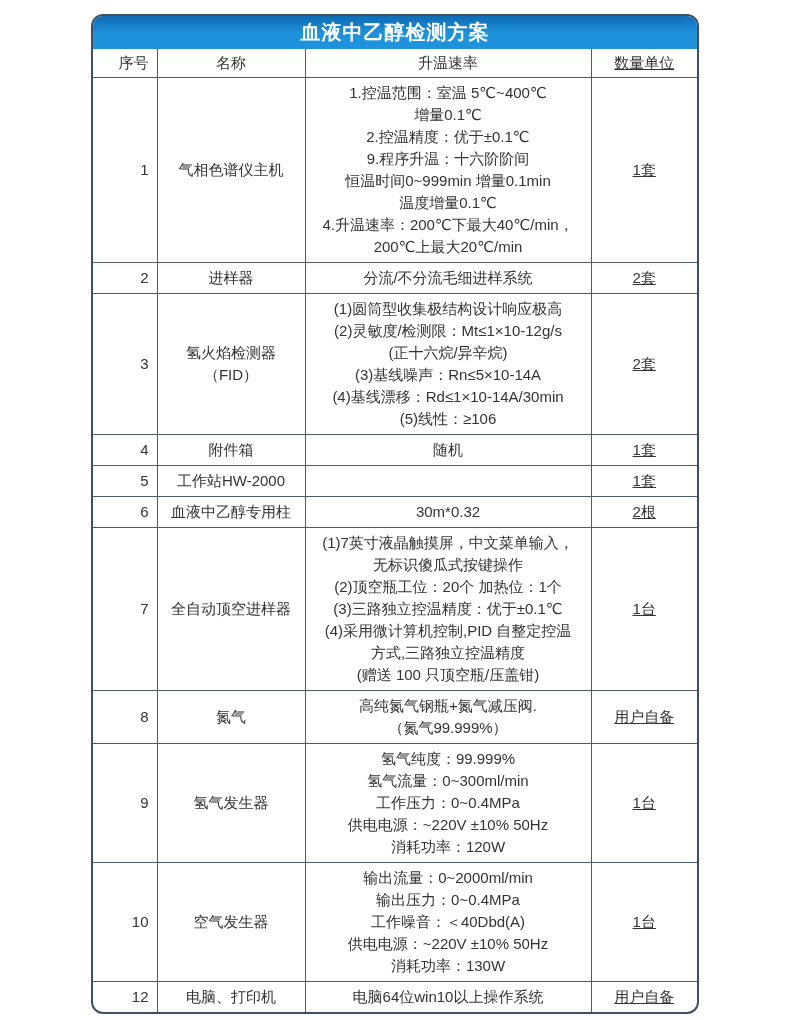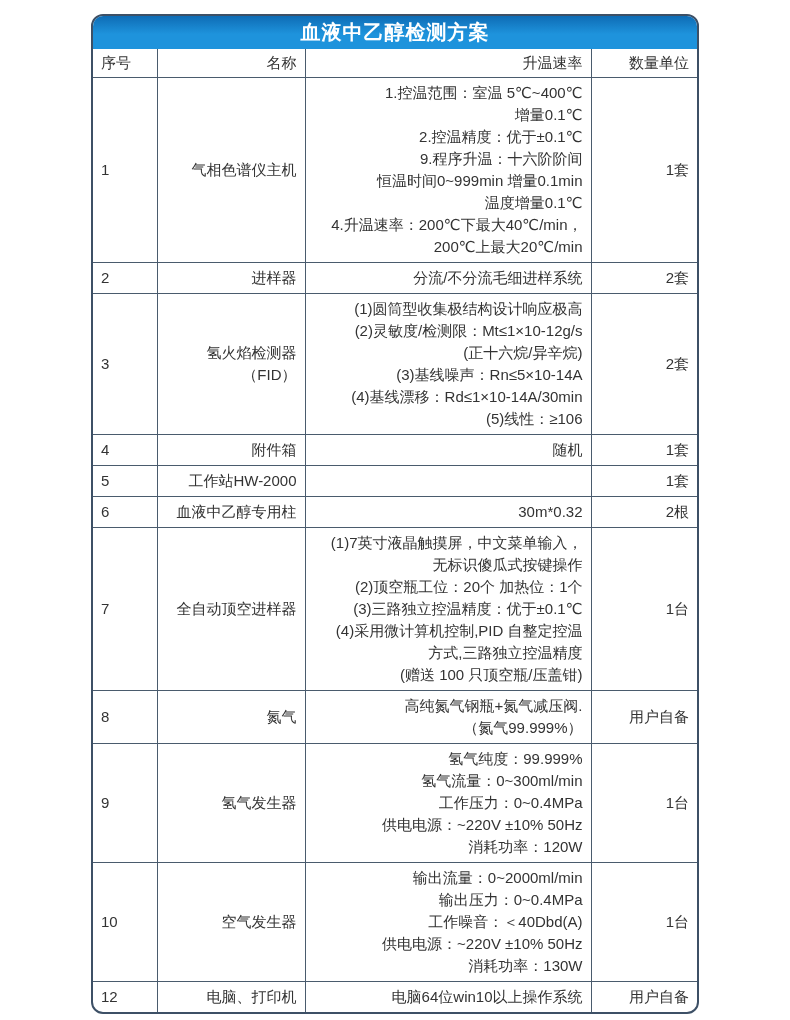--- a/index.html
+++ b/index.html
@@ -36,28 +36,28 @@
   col.c-no   { width: 64px; }
   col.c-name { width: 148px; }
   col.c-spec { width: 286px; }
   col.c-qty  { width: 106px; }
   th, td {
     border: 1px solid #4a5b6d;
     vertical-align: middle;
     padding: 4px 8px;
     line-height: 22px;
     font-weight: normal;
-    text-align: right;
+    text-align: center;
     overflow: hidden;
   }
   th { height: 28px; padding-top: 2px; padding-bottom: 2px; }
-  th:first-child, td.cell-no { text-align: left; }
+  th:first-child, td.cell-no { text-align: right; }
   
   th:first-child, td:first-child { border-left: none; }
-  th:last-child,  td:last-child  { border-right: none; }
+  th:last-child,  td:last-child  { border-right: none; text-decoration: underline; }
   thead th { border-top: none; }
   tbody tr:last-child td { border-bottom: none; }
   .spec-line { line-height: 22px; white-space: nowrap; }
 </style>
 </head>
 <body>
 
 <div class="card">
   <div class="title-bar">血液中乙醇检测方案</div>
   <table>

